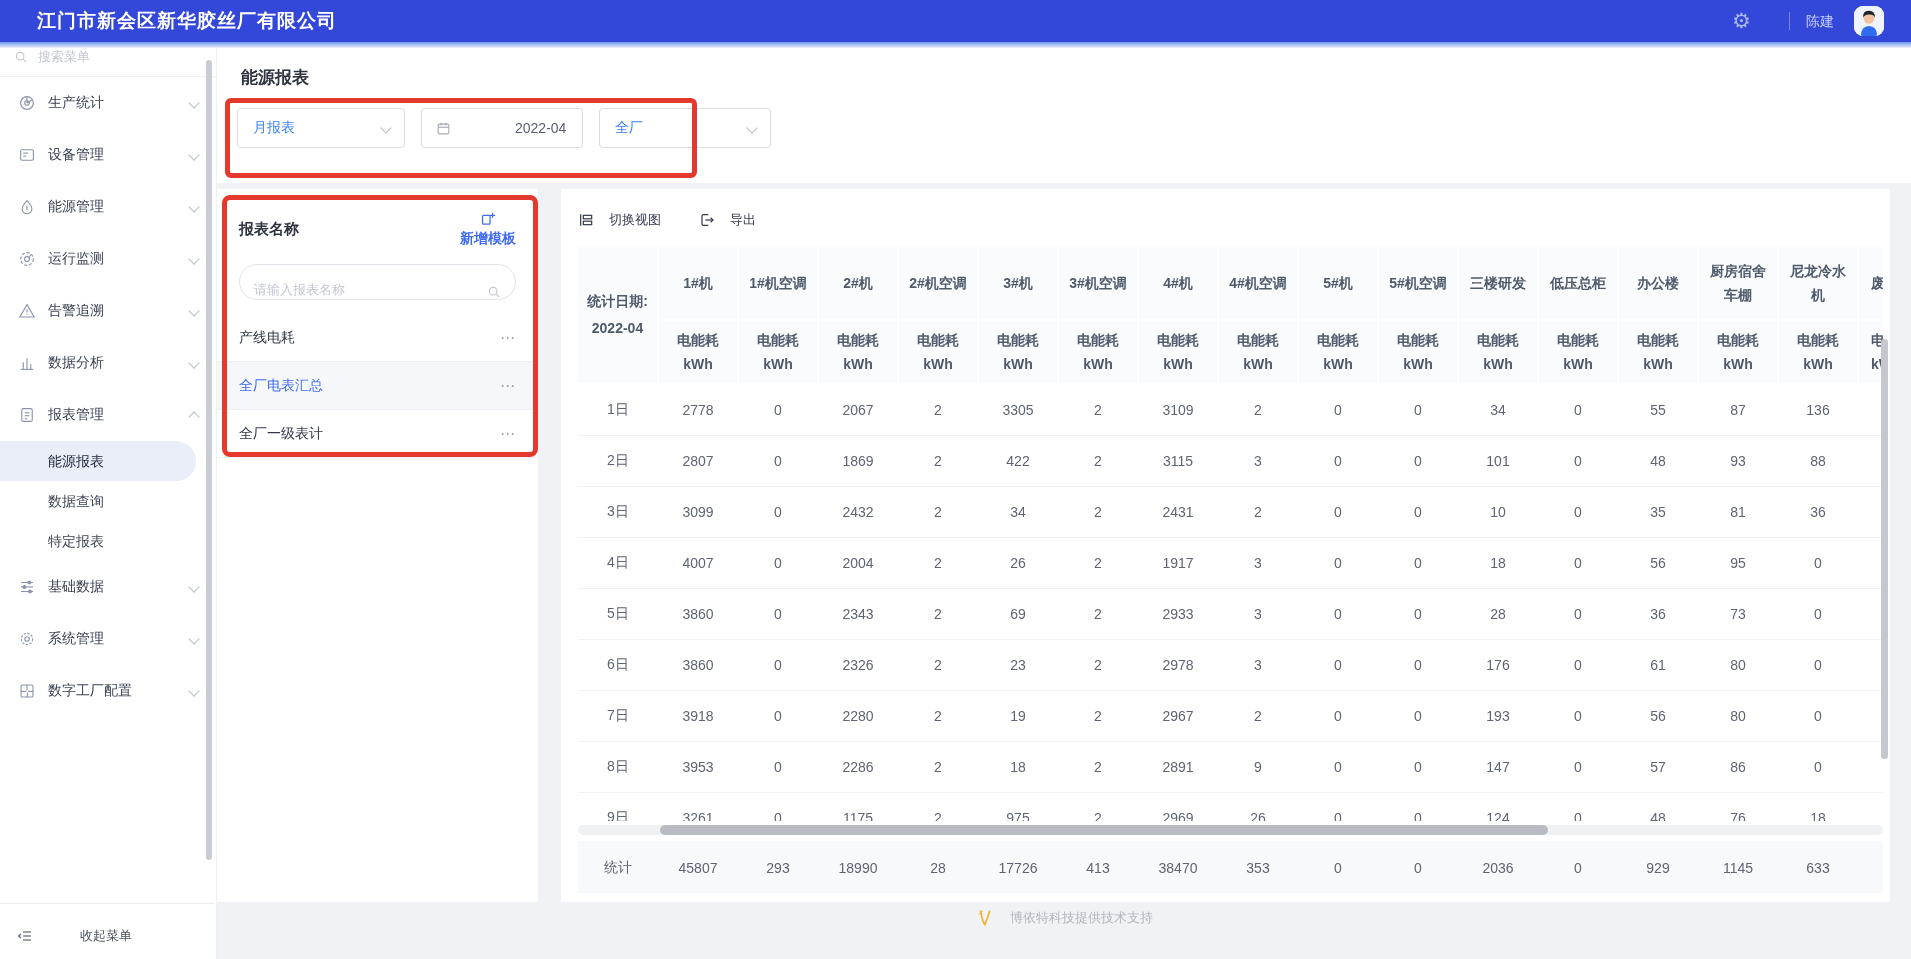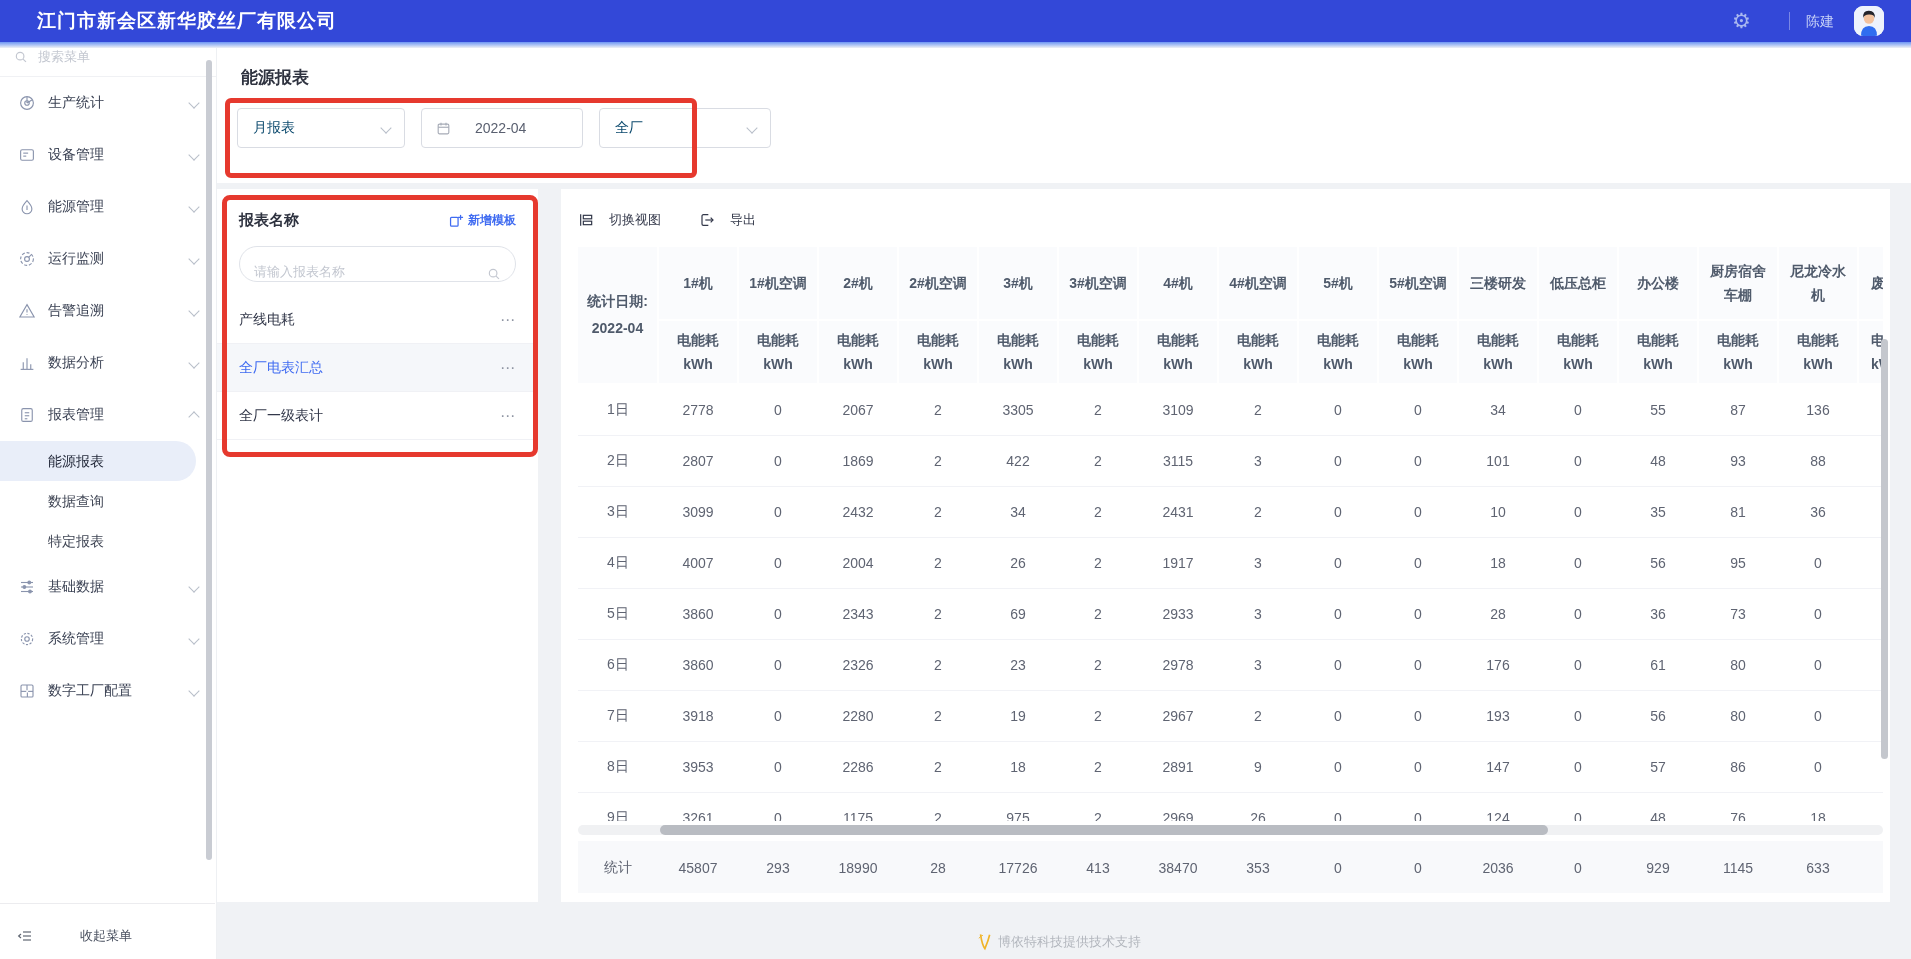--- a/index.html
+++ b/index.html
@@ -34,35 +34,35 @@
   .collapse-row{position:absolute;left:0;top:868px;width:215px;height:40px;display:flex;align-items:center;
         padding-left:16px;cursor:pointer;}
   .collapse-row .lbl{margin-left:10px;font-size:13px;color:#4a5160;padding-left:36px;}
   .side-scroll{position:absolute;left:206px;top:60px;width:6px;height:800px;background:#c9ccd3;border-radius:3px;z-index:25;}
   
   .header-strip{position:absolute;left:217px;top:48px;width:1694px;height:135px;background:#fff;z-index:10;}
   .page-title{position:absolute;left:24px;top:18px;font-size:17px;color:#2f3340;font-weight:700;}
   .filter-annotation{position:absolute;left:8px;top:50px;width:462px;height:70px;border:5px solid #e6392e;border-radius:6px;z-index:15;}
   .filters{position:absolute;left:0;top:60px;height:40px;width:100%;}
   .fbox{position:absolute;height:40px;background:#fff;border:1px solid #d9dce3;border-radius:4px;
-        display:flex;align-items:center;box-sizing:border-box;font-size:14px;color:#0c4a6e;cursor:pointer;}
+        display:flex;align-items:center;box-sizing:border-box;font-size:14px;color:#3b82f6;cursor:pointer;}
   .fbox .txt{padding-left:15px;flex:1;}
   .fbox .chev{margin-right:14px;}
   .fbox.f1{left:20px;width:168px;}
   .fbox.f2{left:204px;width:162px;color:#5a6070;}
   .fbox.f3{left:382px;width:172px;}
   .cal-ico{width:15px;height:15px;margin-left:14px;color:#a6abb6;flex:0 0 15px;}
-  .fbox.f2 .txt{padding-left:24px;}
+  .fbox.f2 .txt{padding-left:24px;margin-left:40px;}
   
   .left-card{position:absolute;left:217px;top:189px;width:321px;height:713px;background:#fff;z-index:5;}
   .panel-annotation{position:absolute;left:5px;top:6px;width:306px;height:252px;border:5px solid #e6392e;border-radius:8px;z-index:9;pointer-events:none;}
   .panel-inner{padding:22px 22px 0 22px;}
   .panel-head{display:flex;align-items:center;}
   .panel-title{font-size:15px;font-weight:700;color:#2f3340;flex:1;}
-  .add-link{display:flex;align-items:center;gap:4px;color:#3f6bf1;font-size:12px;font-weight:600;cursor:pointer;}
+  .add-link{display:flex;align-items:center;gap:4px;color:#3f6bf1;font-size:14px;font-weight:600;cursor:pointer;flex-direction:column;}
   .add-ico{width:15px;height:15px;color:#3f6bf1;}
   .panel-search{margin-top:16px;height:36px;border:1px solid #e0e3e9;border-radius:18px;display:flex;align-items:flex-end;
         padding:0 14px;box-sizing:border-box;}
   .panel-search .ph{flex:1;font-size:13px;color:#c3c7d0;}
   .plist{margin-top:14px;}
   .p-row{height:47px;display:flex;align-items:center;border-bottom:1px solid #f0f1f5;
         margin:0 -22px;padding:0 22px;cursor:pointer;}
   .p-row .lbl{flex:1;font-size:14px;color:#33384a;}
   .p-row .dots{color:#8f95a3;font-size:15px;letter-spacing:1px;}
   .p-row.active{background:#f5f7fa;}
@@ -85,21 +85,21 @@
   td.clipcol{padding-left:26px !important;}
   .hscroll{position:absolute;left:17px;top:636px;width:1305px;height:10px;background:#f0f1f3;border-radius:5px;}
   .hscroll .thumb{position:absolute;left:82px;top:0;width:888px;height:10px;background:#b9bcc2;border-radius:5px;cursor:grab;}
   .sumwrap{position:absolute;left:17px;top:652px;width:1305px;height:52px;overflow:hidden;background:#f8f9fb;}
   table.sumgrid{border-collapse:collapse;table-layout:fixed;width:1360px;}
   table.sumgrid col{width:80px;}
   table.sumgrid td{height:52px;text-align:center;font-size:14px;color:#5f6472;}
   table.sumgrid td.clipcol{text-align:left;padding-left:26px;}
   .vscroll{position:absolute;right:2px;top:150px;width:7px;height:420px;background:#c4c7cd;border-radius:4px;cursor:grab;}
   
-  .footer{position:absolute;left:975px;top:908px;display:flex;align-items:flex-end;gap:4px;z-index:3;margin-top:24px;}
+  .footer{position:absolute;left:975px;top:908px;display:flex;align-items:flex-end;gap:16px;z-index:3;}
   .footer .logo{width:19px;height:19px;}
   .footer .txt{font-size:13px;color:#b2b6bd;}
 </style>
 </head>
 <body>
 
 <div class="topbar">
   <div class="company">江门市新会区新华胶丝厂有限公司</div>
   <div class="top-gear">⚙</div>
   <div class="top-divider"></div>

